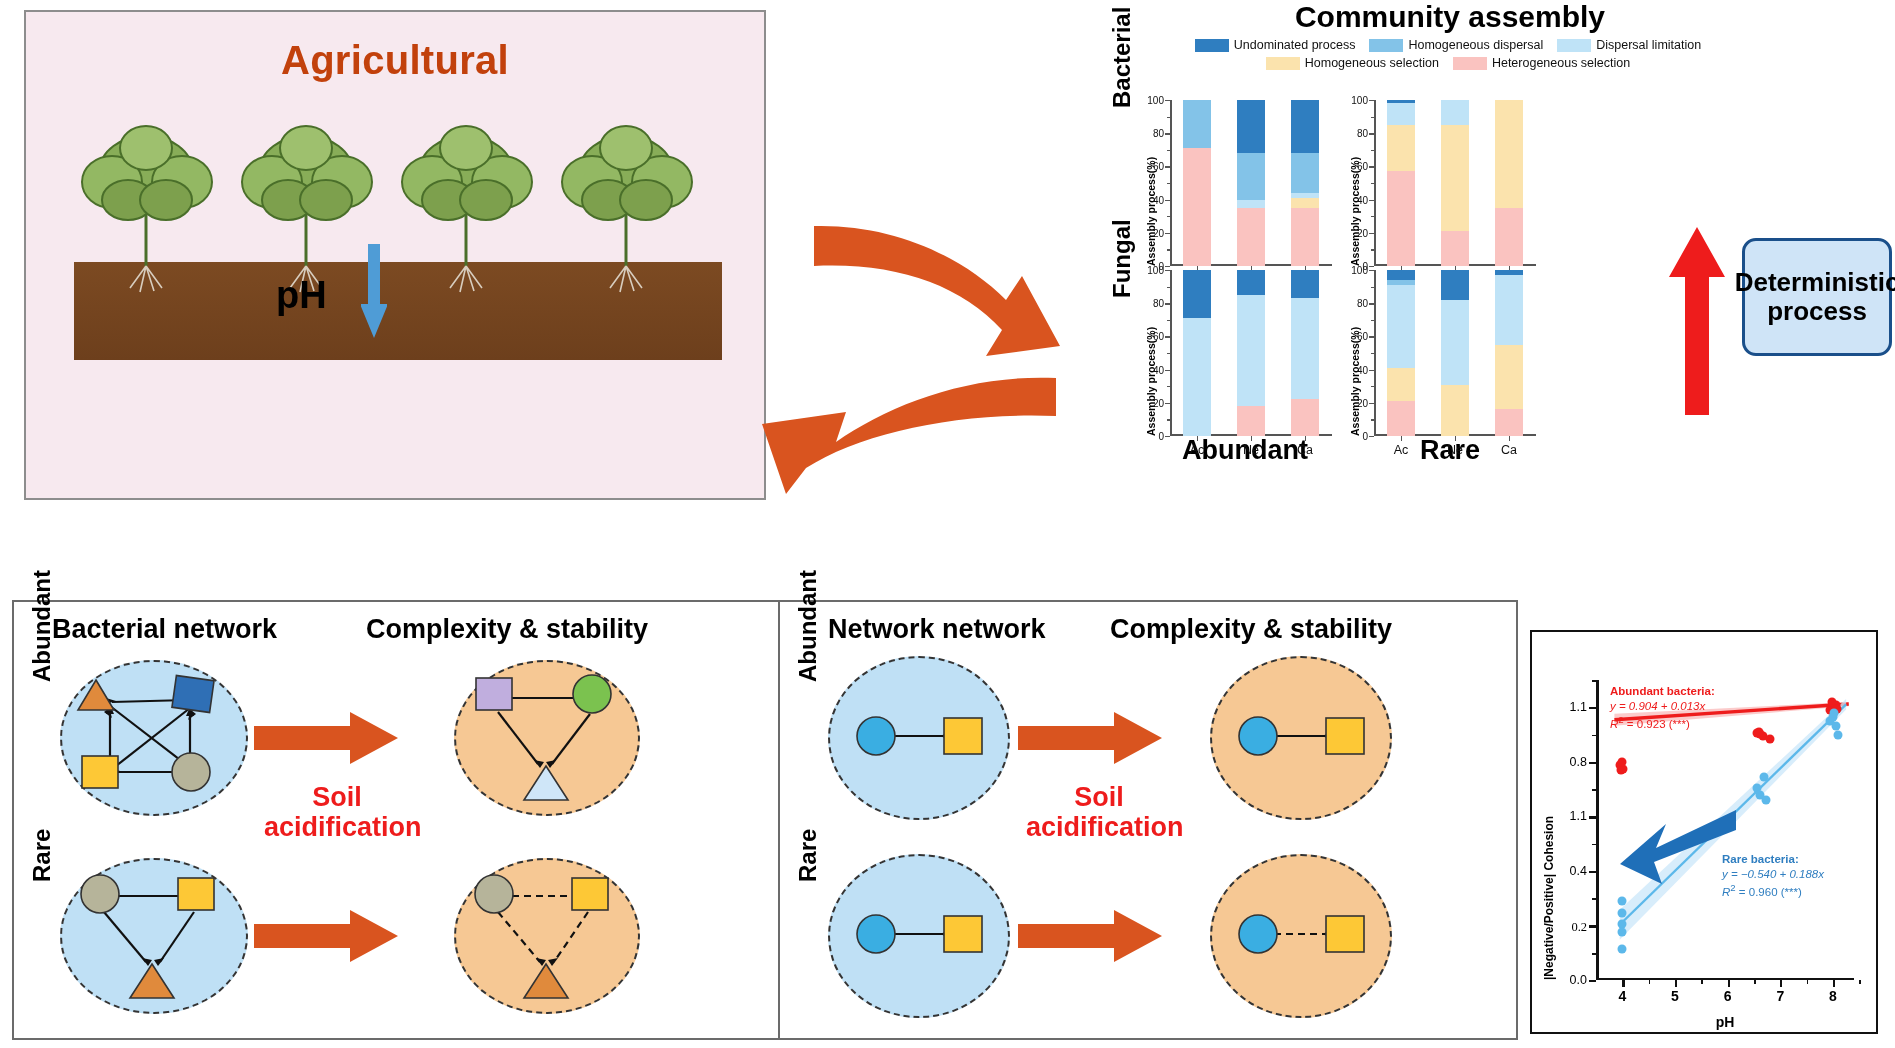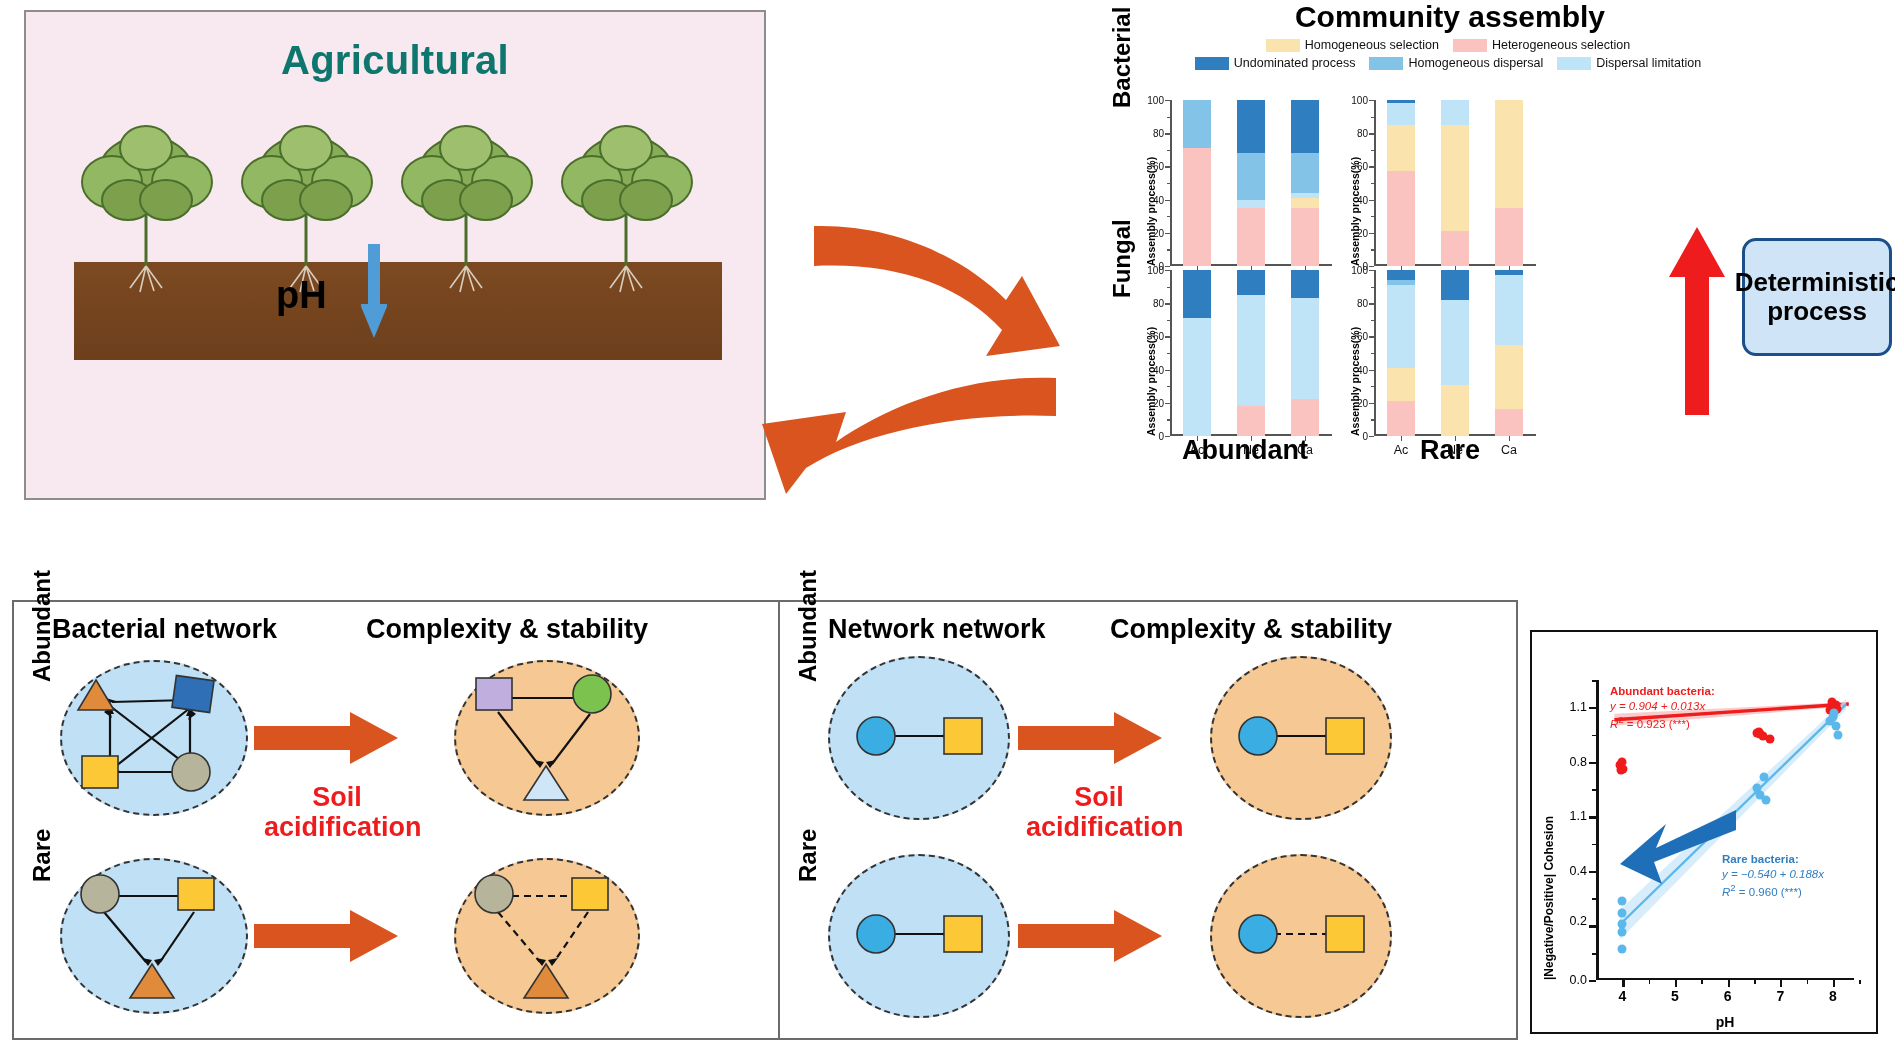--- a/index.html
+++ b/index.html
@@ -13,21 +13,21 @@
   }
   .abs { position:absolute; }
 
   
   #panel-agri {
     left:24px; top:10px; width:742px; height:490px;
     background:#f7e9ef; border:2px solid #8d8d8d;
   }
   #agri-title {
     position:absolute; left:0; top:26px; width:100%;
-    text-align:center; font-size:40px; font-weight:bold; color:#0f766e;
+    text-align:center; font-size:40px; font-weight:bold; color:#c2410c;
     line-height:1.12; letter-spacing:.3px;
   }
   #soil-band {
     position:absolute; left:48px; top:250px; width:648px; height:98px;
     background:linear-gradient(#7c4a22,#6d3f1c);
   }
   #ph-label {
     position:absolute; left:250px; top:262px;
     font-size:38px; font-weight:bold; color:#000;
   }
@@ -227,42 +227,42 @@
 <svg class="big-arrow" style="left:810px; top:218px; width:300px; height:160px;" viewBox="0 0 300 160">
   <path d="M4 8 C80 6 150 36 196 82 L212 58 L250 128 L176 138 L192 112 C150 66 84 44 4 48 Z" fill="#d9541f"></path>
 </svg>
 <svg class="big-arrow" style="left:640px; top:368px; width:420px; height:140px;" viewBox="0 0 420 140">
   <path d="M416 10 C330 6 250 36 196 74 L206 44 L122 56 L146 126 L166 100 C222 64 320 44 416 48 Z" fill="#d9541f"></path>
 </svg>
 
 <div class="abs" id="community-title">Community assembly</div>
 
 <div class="abs" id="legend">
-  <div class="legend-row">
-    <span class="legend-item">
-      <span class="legend-sw" style="background:#fbe3ad"></span>
-      <span class="legend-lb">Homogeneous selection</span>
-    </span>
-    <span class="legend-item">
-      <span class="legend-sw" style="background:#fac3c0"></span>
-      <span class="legend-lb">Heterogeneous selection</span>
-    </span>
-  </div>
   <div class="legend-row">
     <span class="legend-item">
       <span class="legend-sw" style="background:#2f7ec0"></span>
       <span class="legend-lb">Undominated process</span>
     </span>
     <span class="legend-item">
       <span class="legend-sw" style="background:#83c3e8"></span>
       <span class="legend-lb">Homogeneous dispersal</span>
     </span>
     <span class="legend-item">
       <span class="legend-sw" style="background:#bfe3f7"></span>
       <span class="legend-lb">Dispersal limitation</span>
+    </span>
+  </div>
+  <div class="legend-row">
+    <span class="legend-item">
+      <span class="legend-sw" style="background:#fbe3ad"></span>
+      <span class="legend-lb">Homogeneous selection</span>
+    </span>
+    <span class="legend-item">
+      <span class="legend-sw" style="background:#fac3c0"></span>
+      <span class="legend-lb">Heterogeneous selection</span>
     </span>
   </div>
 </div>
 
 <div class="axis-title" style="left:1108px; top:108px;">Bacterial</div>
 <div class="axis-title" style="left:1108px; top:298px;">Fungal</div>
 <div class="grp-label" style="left:1155px; top:435px; width:180px;">Abundant</div>
 <div class="grp-label" style="left:1360px; top:435px; width:180px;">Rare</div>
 
 <div class="sbchart" style="left:1136px; top:92px; width:200px; height:200px;">
@@ -654,21 +654,21 @@
       <i>y = −0.540 + 0.188x</i><br>
       <span><i>R</i><sup>2</sup> = 0.960 (***)</span>
     </div>
     <svg class="abs" style="left:22px; top:128px; width:120px; height:78px;" viewBox="0 0 120 78">
       <path d="M118 2 L38 40 L48 16 L2 56 L44 76 L36 54 L118 22 Z" fill="#1f6fb8"></path>
     </svg>
   <div class="sc-ytick" style="top: 300px;"></div>
       <div class="sc-ylab" style="top: 300px;">0.0</div>
       <div class="sc-ytickm" style="top: 272.727px;"></div>
       <div class="sc-ytick" style="top: 245.455px;"></div>
-      <div class="sc-ylab" style="top: 241px;">0.2</div>
+      <div class="sc-ylab" style="top: 247px; font-family: Liberation Serif, serif;">0.2</div>
       <div class="sc-ytickm" style="top: 218.182px;"></div>
       <div class="sc-ytick" style="top: 190.909px;"></div>
       <div class="sc-ylab" style="top: 190.909px;">0.4</div>
       <div class="sc-ytickm" style="top: 163.636px;"></div>
       <div class="sc-ytick" style="top: 136.364px;"></div>
       <div class="sc-ylab" style="top: 136.364px;">1.1</div>
       <div class="sc-ytickm" style="top: 109.091px;"></div>
       <div class="sc-ytick" style="top: 81.8182px;"></div>
       <div class="sc-ylab" style="top: 81.8182px;">0.8</div>
       <div class="sc-ytickm" style="top: 54.5455px;"></div>

